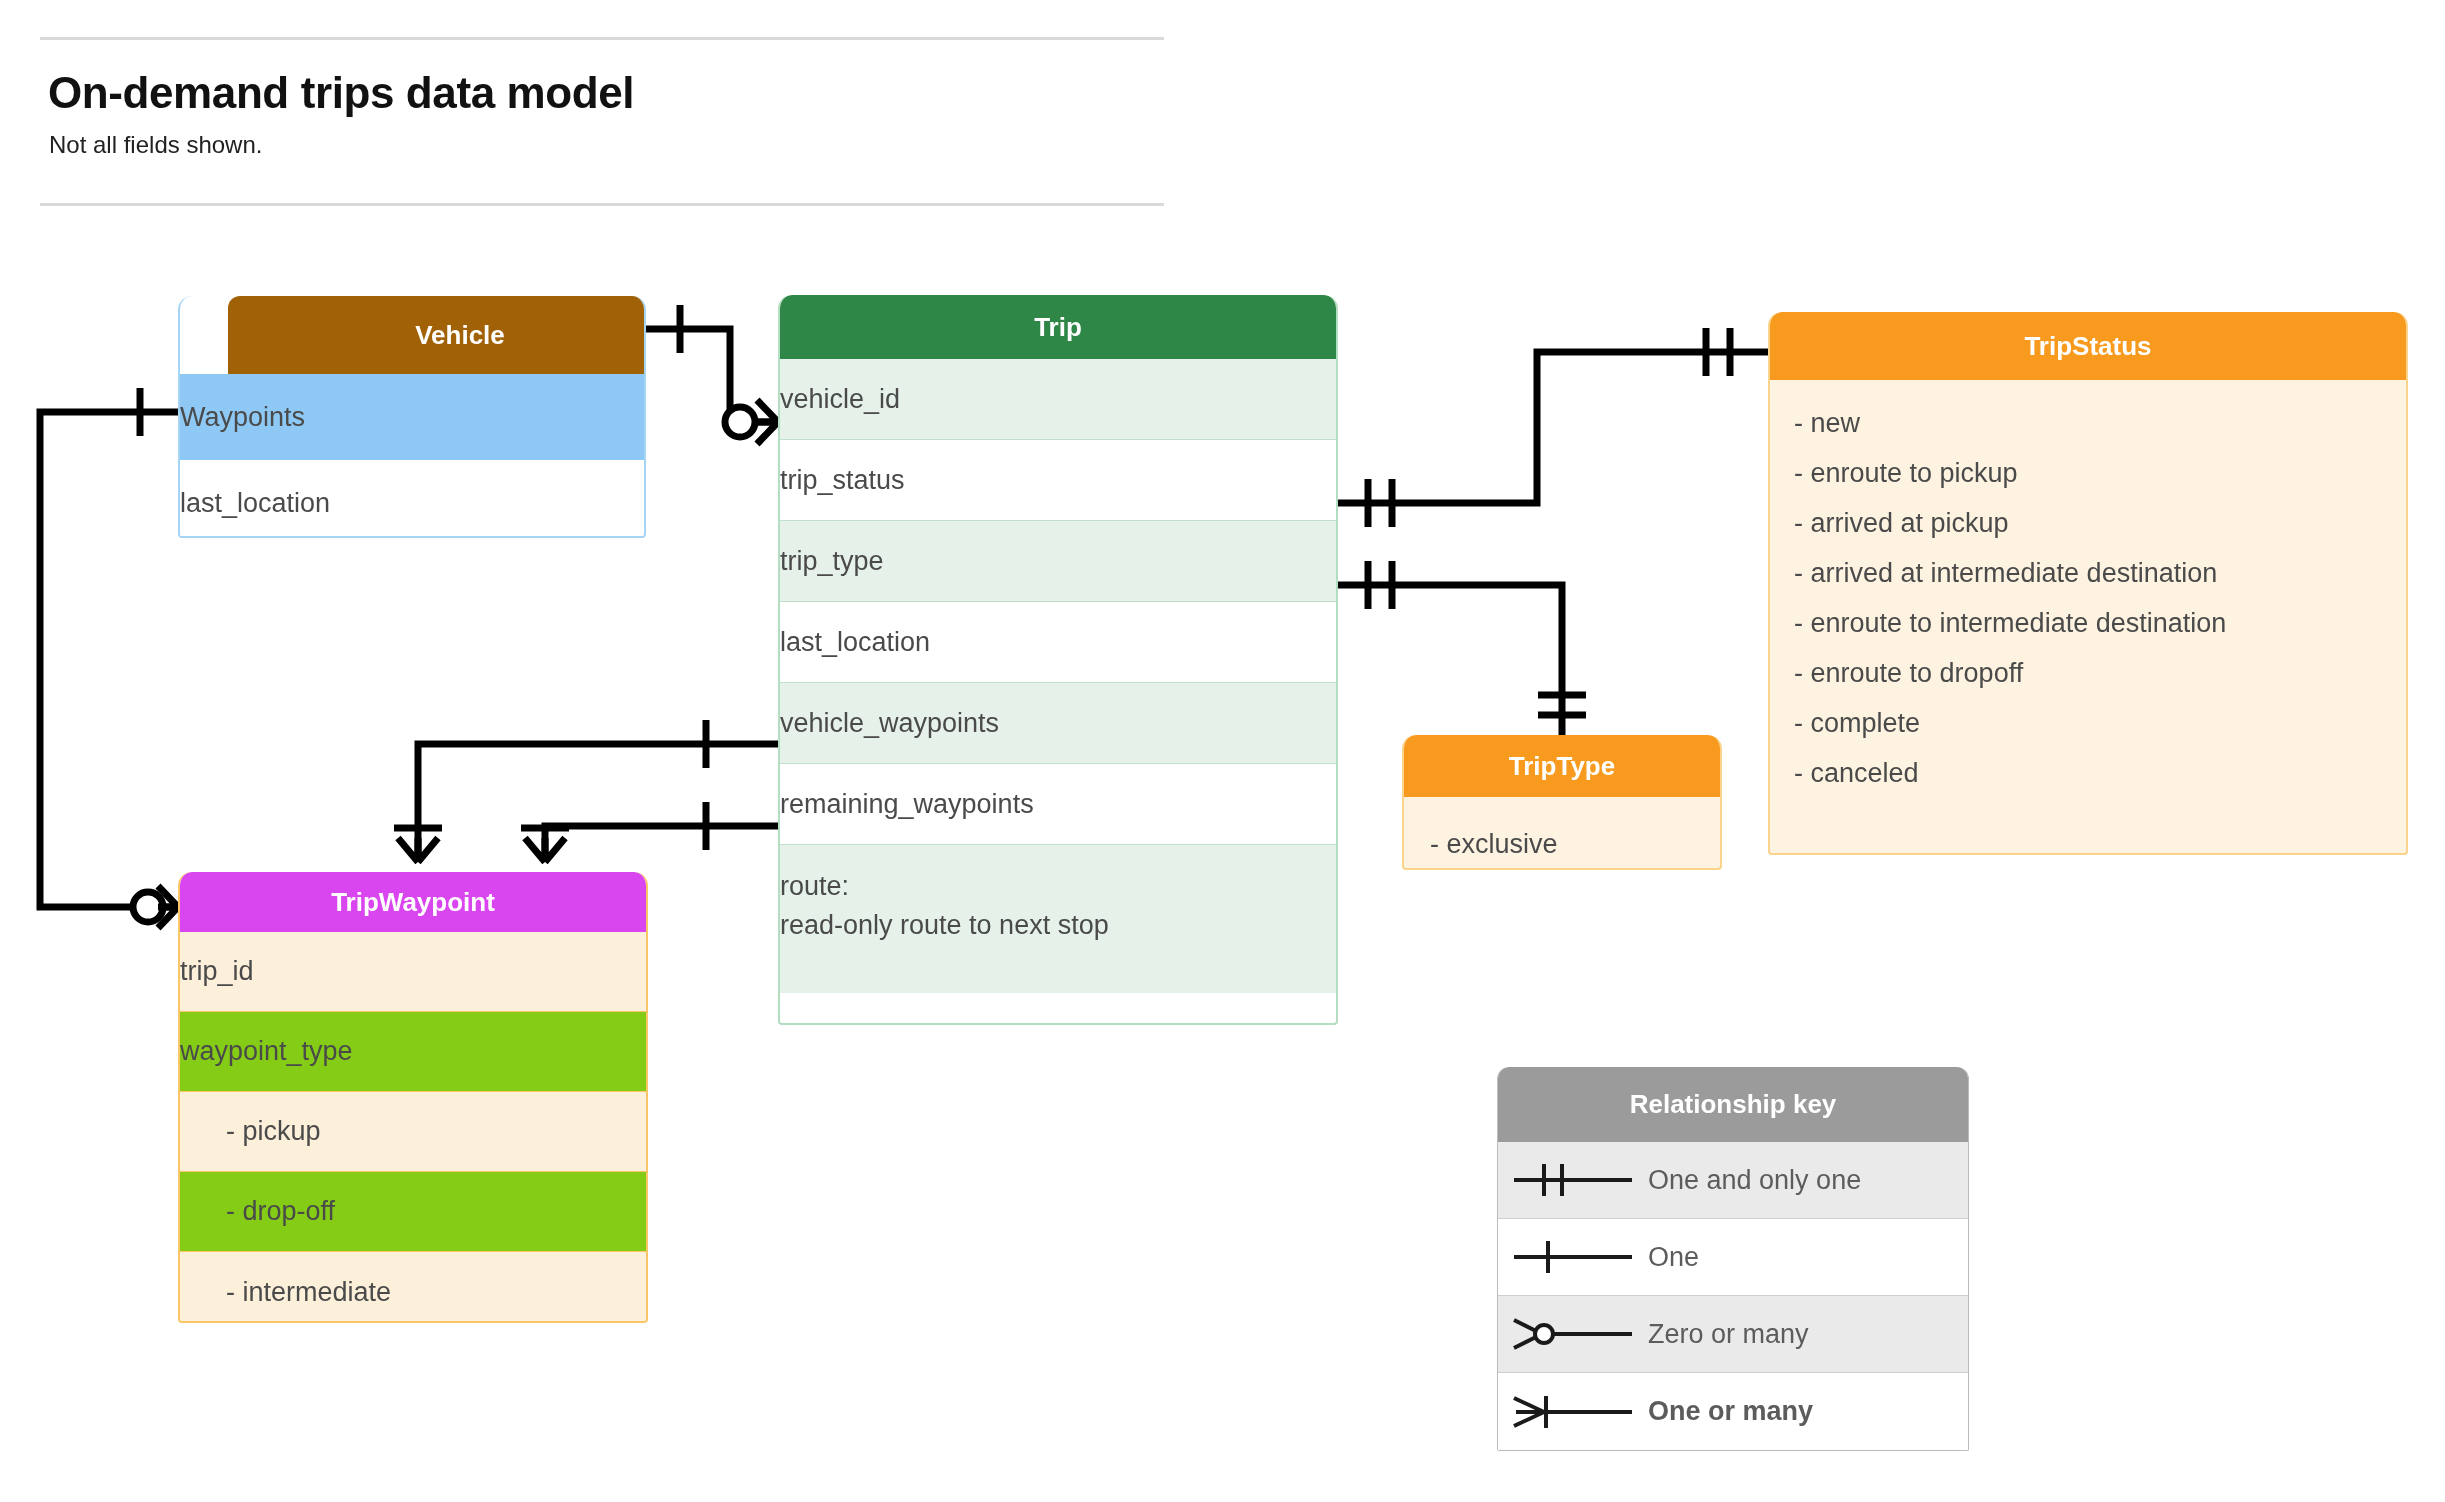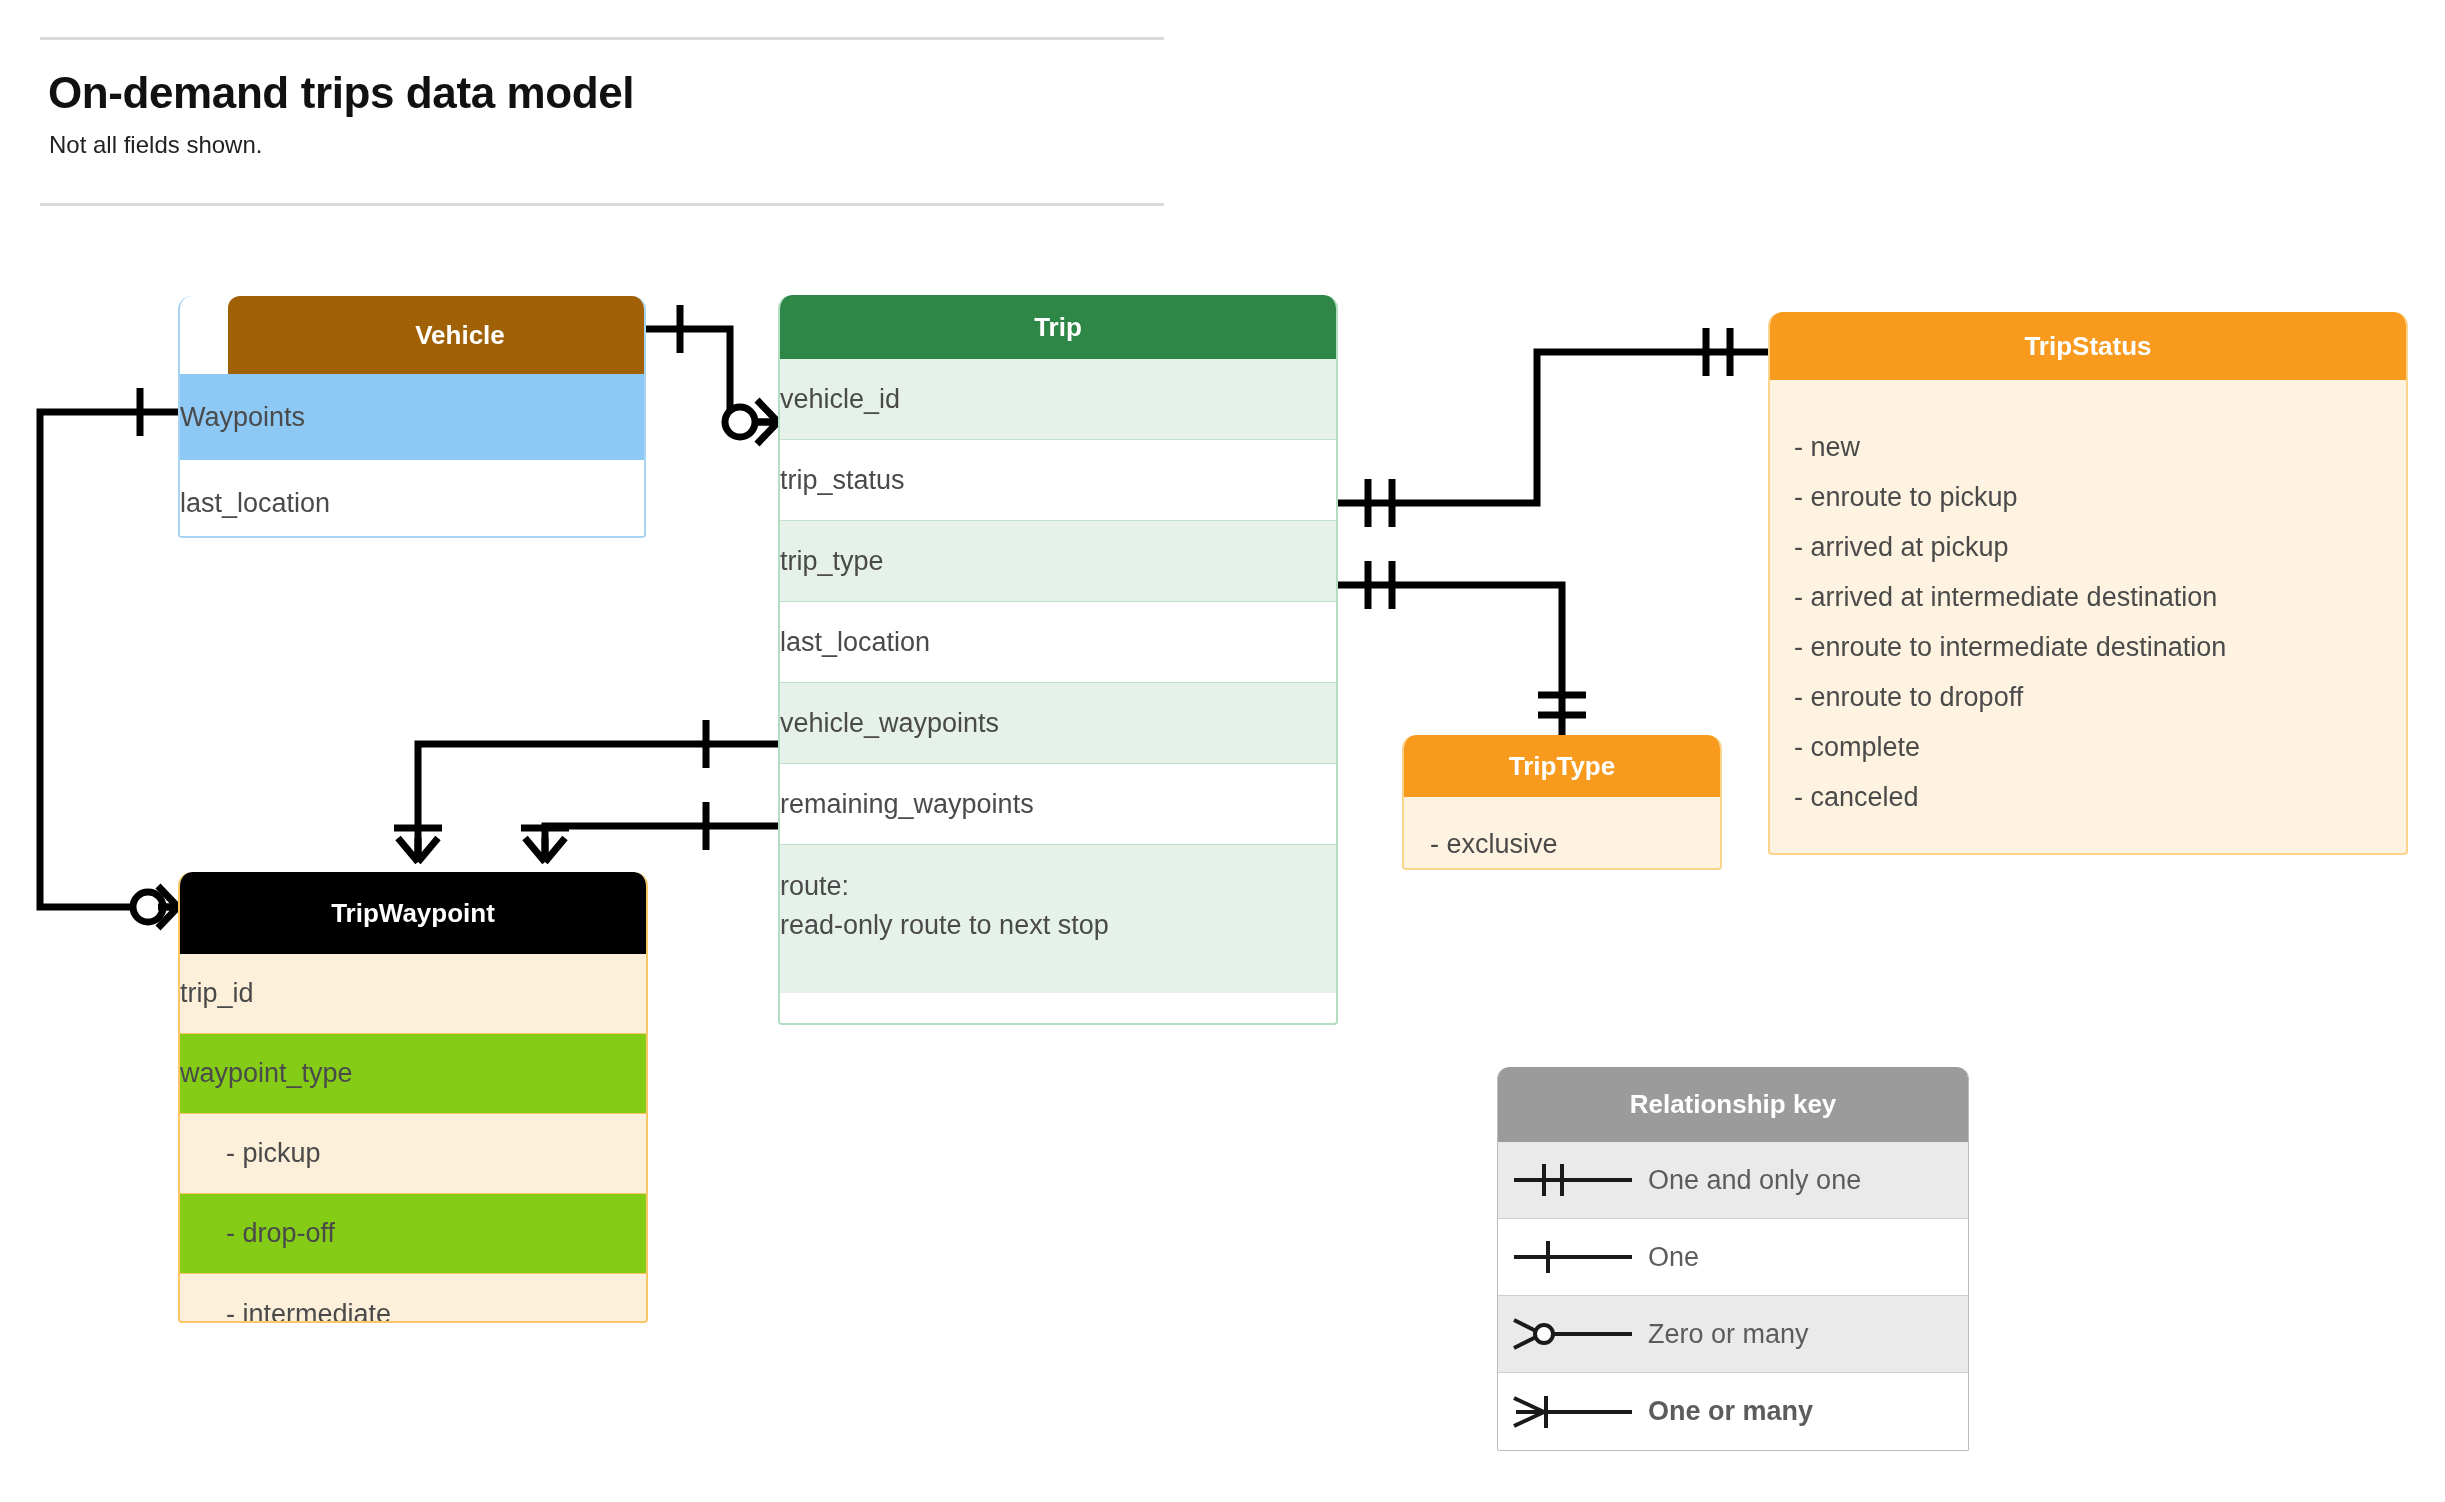--- a/index.html
+++ b/index.html
@@ -133,21 +133,21 @@
     border: 2px solid #fbd38a;
     border-top: none;
     background: #fdf3e0;
   }
   #entity-tripstatus .entity-header {
     height: 68px;
     background: #f79a1e;
     border-radius: 12px 12px 0 0;
   }
   .status-list {
-    padding: 42px 0 0 18px;
+    padding: 18px 0 0 18px;
   }
   .status-list .bullet-row {
     font-size: 27px;
     color: #4a4a4a;
     line-height: 50px;
     white-space: nowrap;
     padding-left: 6px;
   }
 
   
@@ -173,22 +173,22 @@
   }
 
   
   #entity-tripwaypoint {
     left: 178px; top: 872px;
     width: 470px; height: 451px;
     border: 2px solid #fbc766;
     border-top: none;
   }
   #entity-tripwaypoint .entity-header {
-    height: 82px;
-    background: #000000;
+    height: 60px;
+    background: #d946ef;
     border-radius: 12px 12px 0 0;
   }
   #entity-tripwaypoint .row {
     height: 80px;
     border-bottom: 1px solid #fbc766;
   }
   #entity-tripwaypoint .row:last-child { border-bottom: none; }
   .wrow-a { background: #fdf0da; }
   .wrow-b { background: #84cc16; }
 

